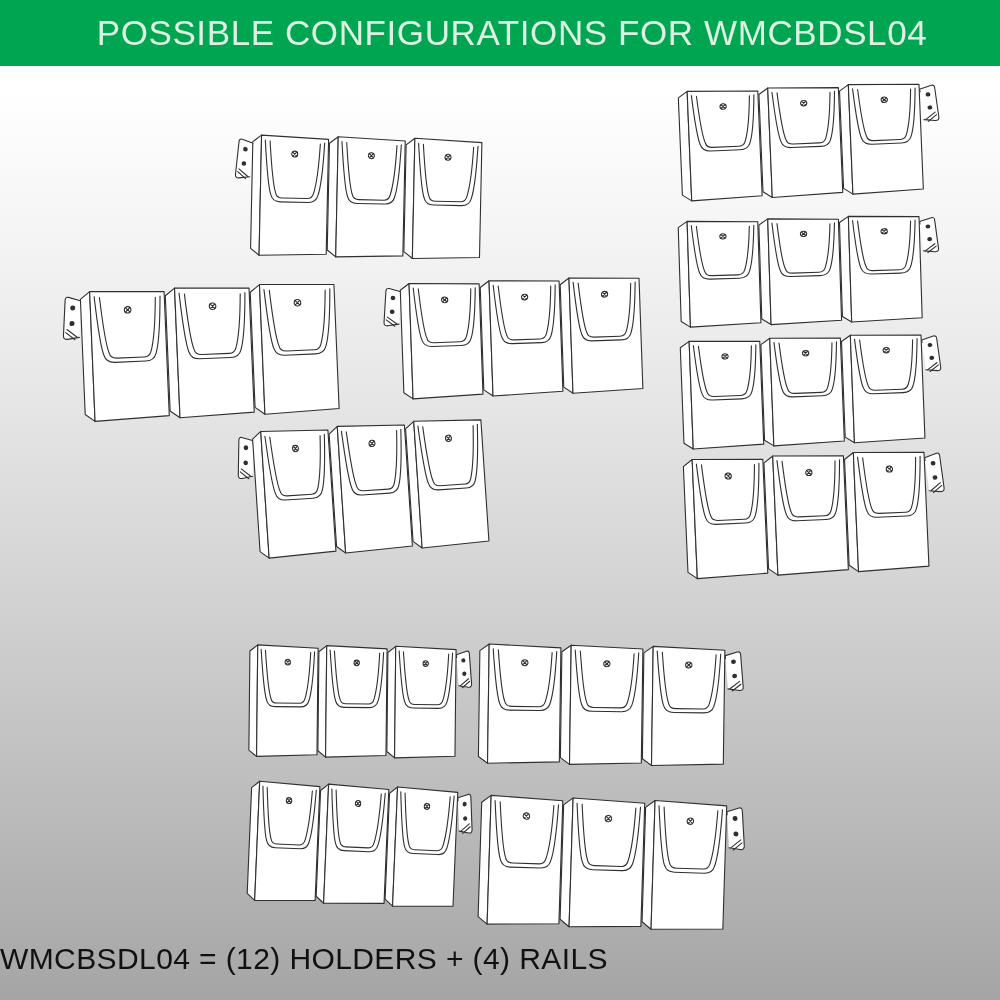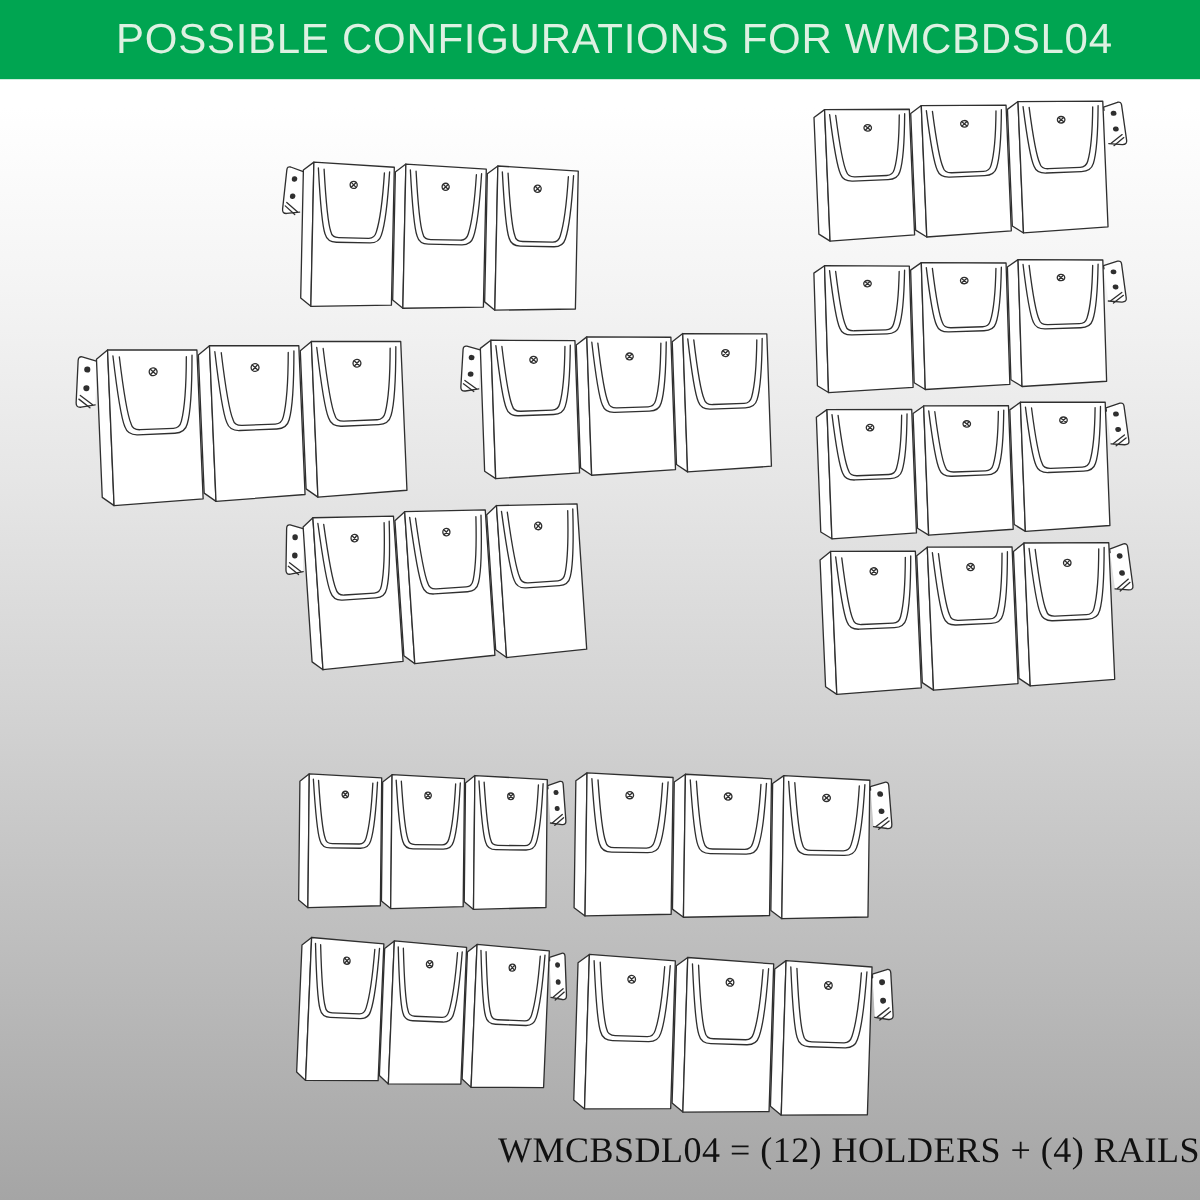--- a/index.html
+++ b/index.html
@@ -17,25 +17,24 @@
   .header-banner .title{
     font-size:35px;
     letter-spacing:0.6px;
     white-space:nowrap;
   }
   .diagram-svg{
     position:absolute;left:0;top:0;width:1000px;height:1000px;
   }
   .kit-formula{
     position:absolute;left:0;top:942px;width:1000px;
-    text-align:right;
+    text-align:left;
     font-size:30px;
     letter-spacing:0.4px;
     white-space:nowrap;
-    font-family:Liberation Serif, serif;
   }
 </style>
 </head>
 <body>
 
 <div class="page">
 
   <div class="header-banner" style="background: rgb(0, 165, 81); padding-left: 12px;">
     <span class="title" style="color: rgb(221, 241, 226);">POSSIBLE CONFIGURATIONS FOR WMCBDSL04</span>
   </div>

